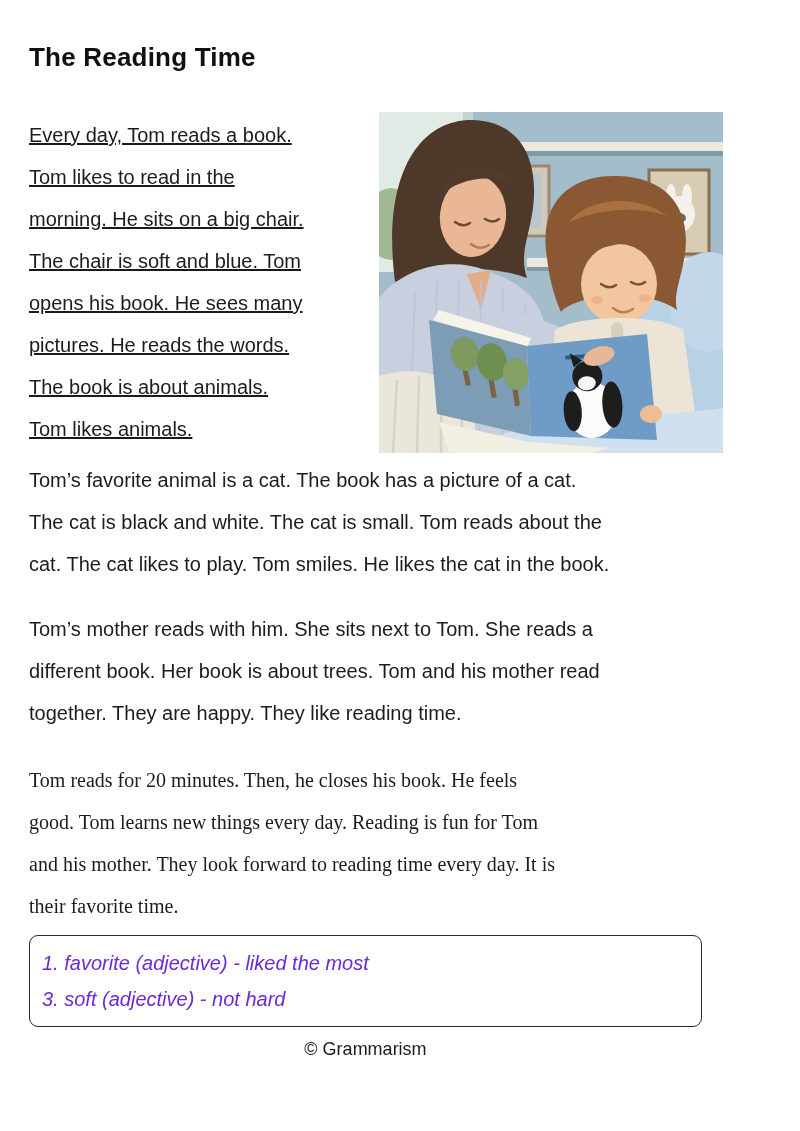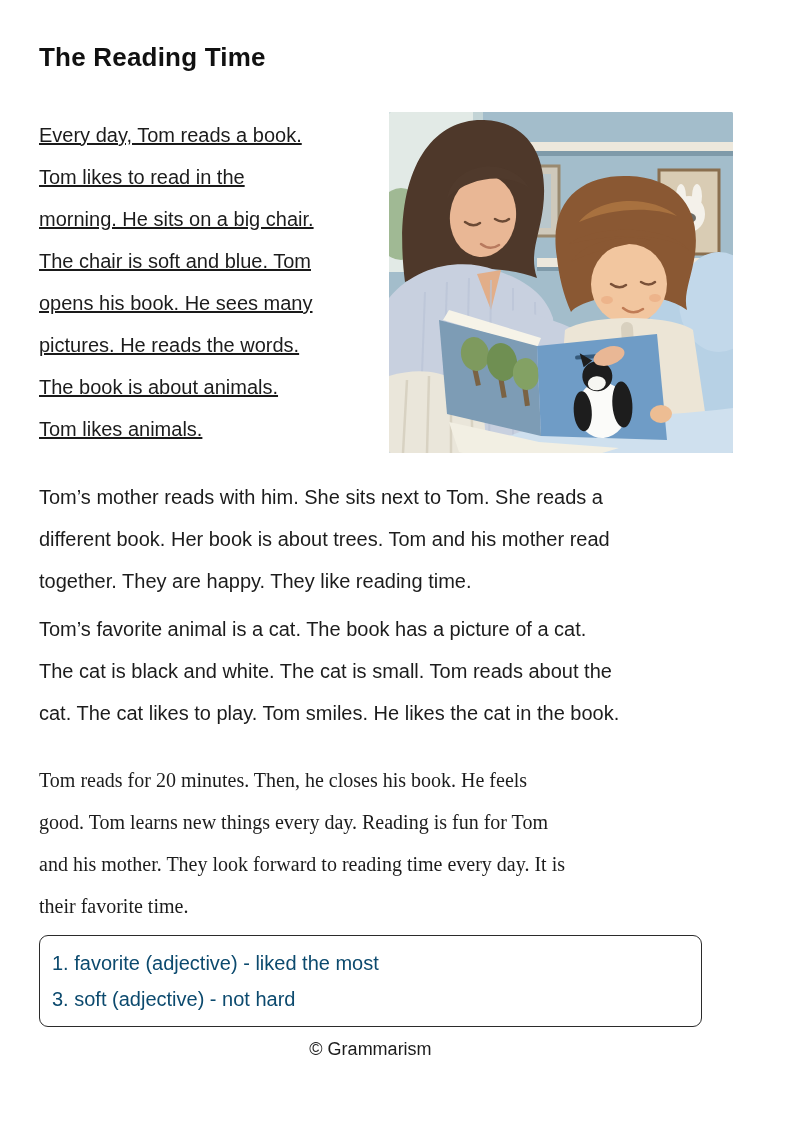--- a/index.html
+++ b/index.html
@@ -5,21 +5,21 @@
   * { margin: 0; padding: 0; box-sizing: border-box; }
   html, body { background: #ffffff; }
   body {
     width: 800px; height: 1131px;
     font-family: "Liberation Sans", sans-serif;
     color: #1a1a1a;
     overflow: hidden;
   }
   .page {
     width: 740px; height: 1131px;
-    padding: 30px 38px 0 39px;
+    padding: 30px 38px 0 29px;
     position: relative;
   }
   .doc-title {
     margin-top: 12px;
     font-size: 26px;
     font-weight: bold;
     letter-spacing: 0.2px;
     color: #111;
   }
   .intro-row {
@@ -55,21 +55,22 @@
     border-radius: 9px;
     padding: 9px 14px 9px 12px;
     width: 100%;
   }
   .vocab-item {
     font-size: 20px;
     line-height: 36px;
     white-space: pre-line;
     padding-left: 17px;
     text-indent: -17px;
-    color: #0c4a6e;
+    color: #6d28d9;
+    font-style: italic;
   }
   .page-footer {
     margin-top: 12px;
     text-align: center;
     font-size: 18px;
     color: #1c1c1c;
   }
 </style>
 </head>
 <body>
@@ -181,27 +182,27 @@
             <polygon points="222,252 228,239 214,246" fill="#1d1d1d"></polygon>
             <ellipse cx="209" cy="271" rx="9" ry="7" fill="#f6f6f2"></ellipse>
           </g>
           <ellipse cx="220" cy="244" rx="16" ry="9" fill="#e9b795" transform="rotate(-18 220 244)"></ellipse>
           <ellipse cx="272" cy="302" rx="11" ry="9" fill="#edbd93"></ellipse>
         </g>
       </svg>
     </div>
   </div>
 
+  <div class="para p2">Tom’s favorite animal is a cat. The book has a picture of a cat.
+The cat is black and white. The cat is small. Tom reads about the
+cat. The cat likes to play. Tom smiles. He likes the cat in the book.</div>
+
   <div class="para p3">Tom’s mother reads with him. She sits next to Tom. She reads a
 different book. Her book is about trees. Tom and his mother read
 together. They are happy. They like reading time.</div>
-
-  <div class="para p2">Tom’s favorite animal is a cat. The book has a picture of a cat.
-The cat is black and white. The cat is small. Tom reads about the
-cat. The cat likes to play. Tom smiles. He likes the cat in the book.</div>
 
   <div class="para p4">Tom reads for 20 minutes. Then, he closes his book. He feels
 good. Tom learns new things every day. Reading is fun for Tom
 and his mother. They look forward to reading time every day. It is
 their favorite time.</div>
 
   <div class="vocab-box">
     <div class="vocab-item">1. favorite (adjective) - liked the most</div>
     <div class="vocab-item">3. soft (adjective) - not hard</div>
   </div>

